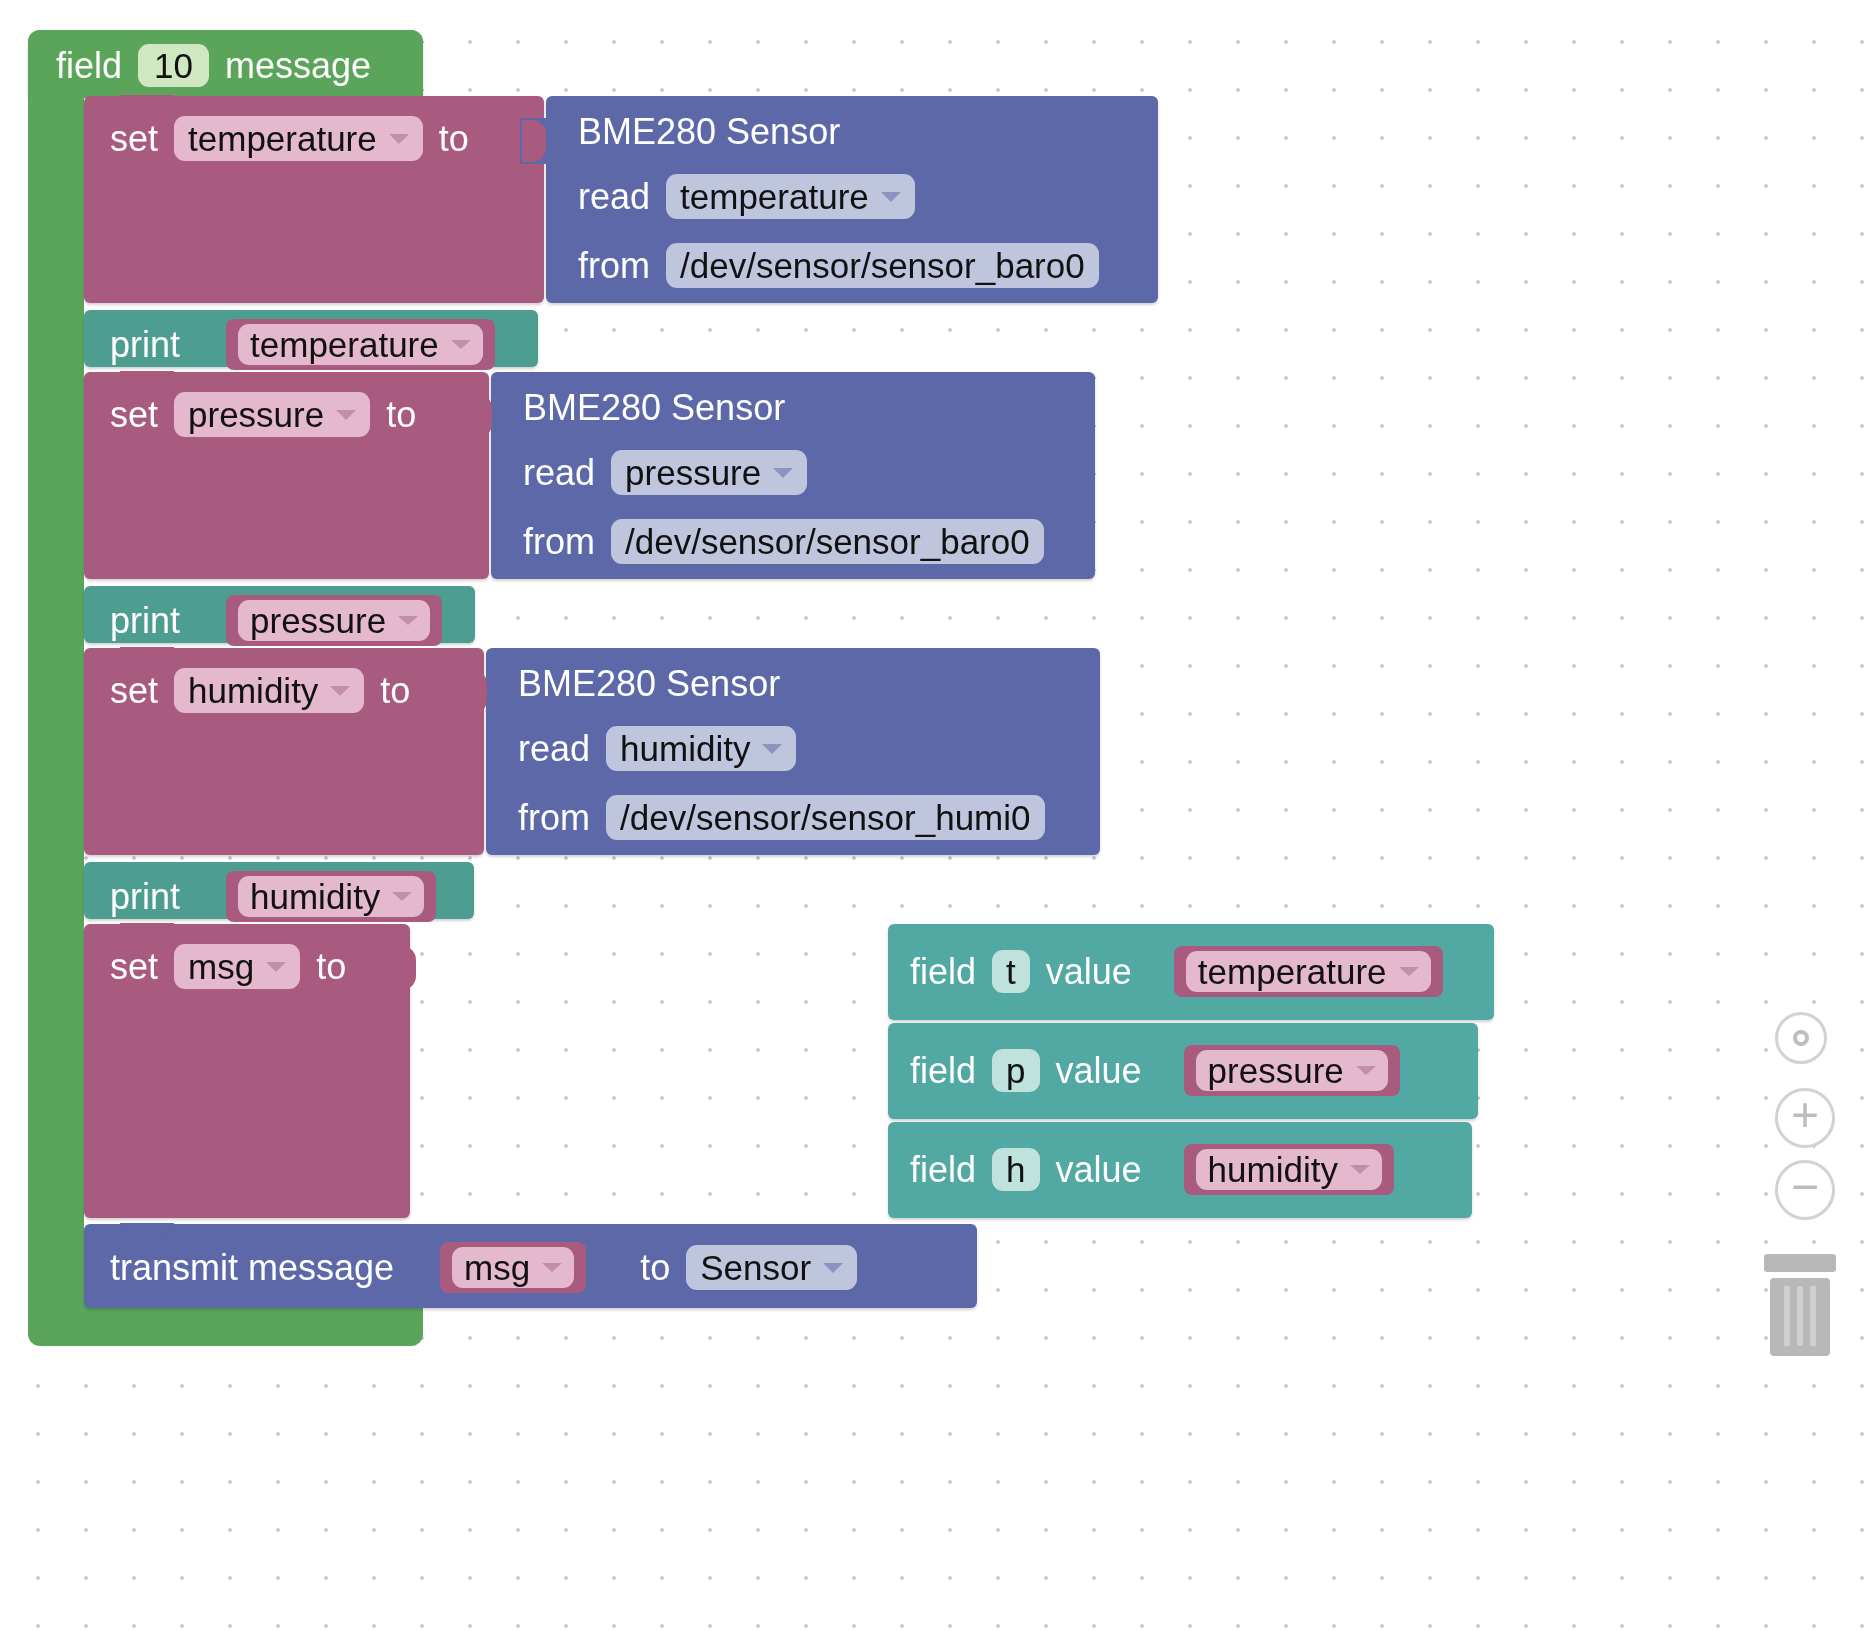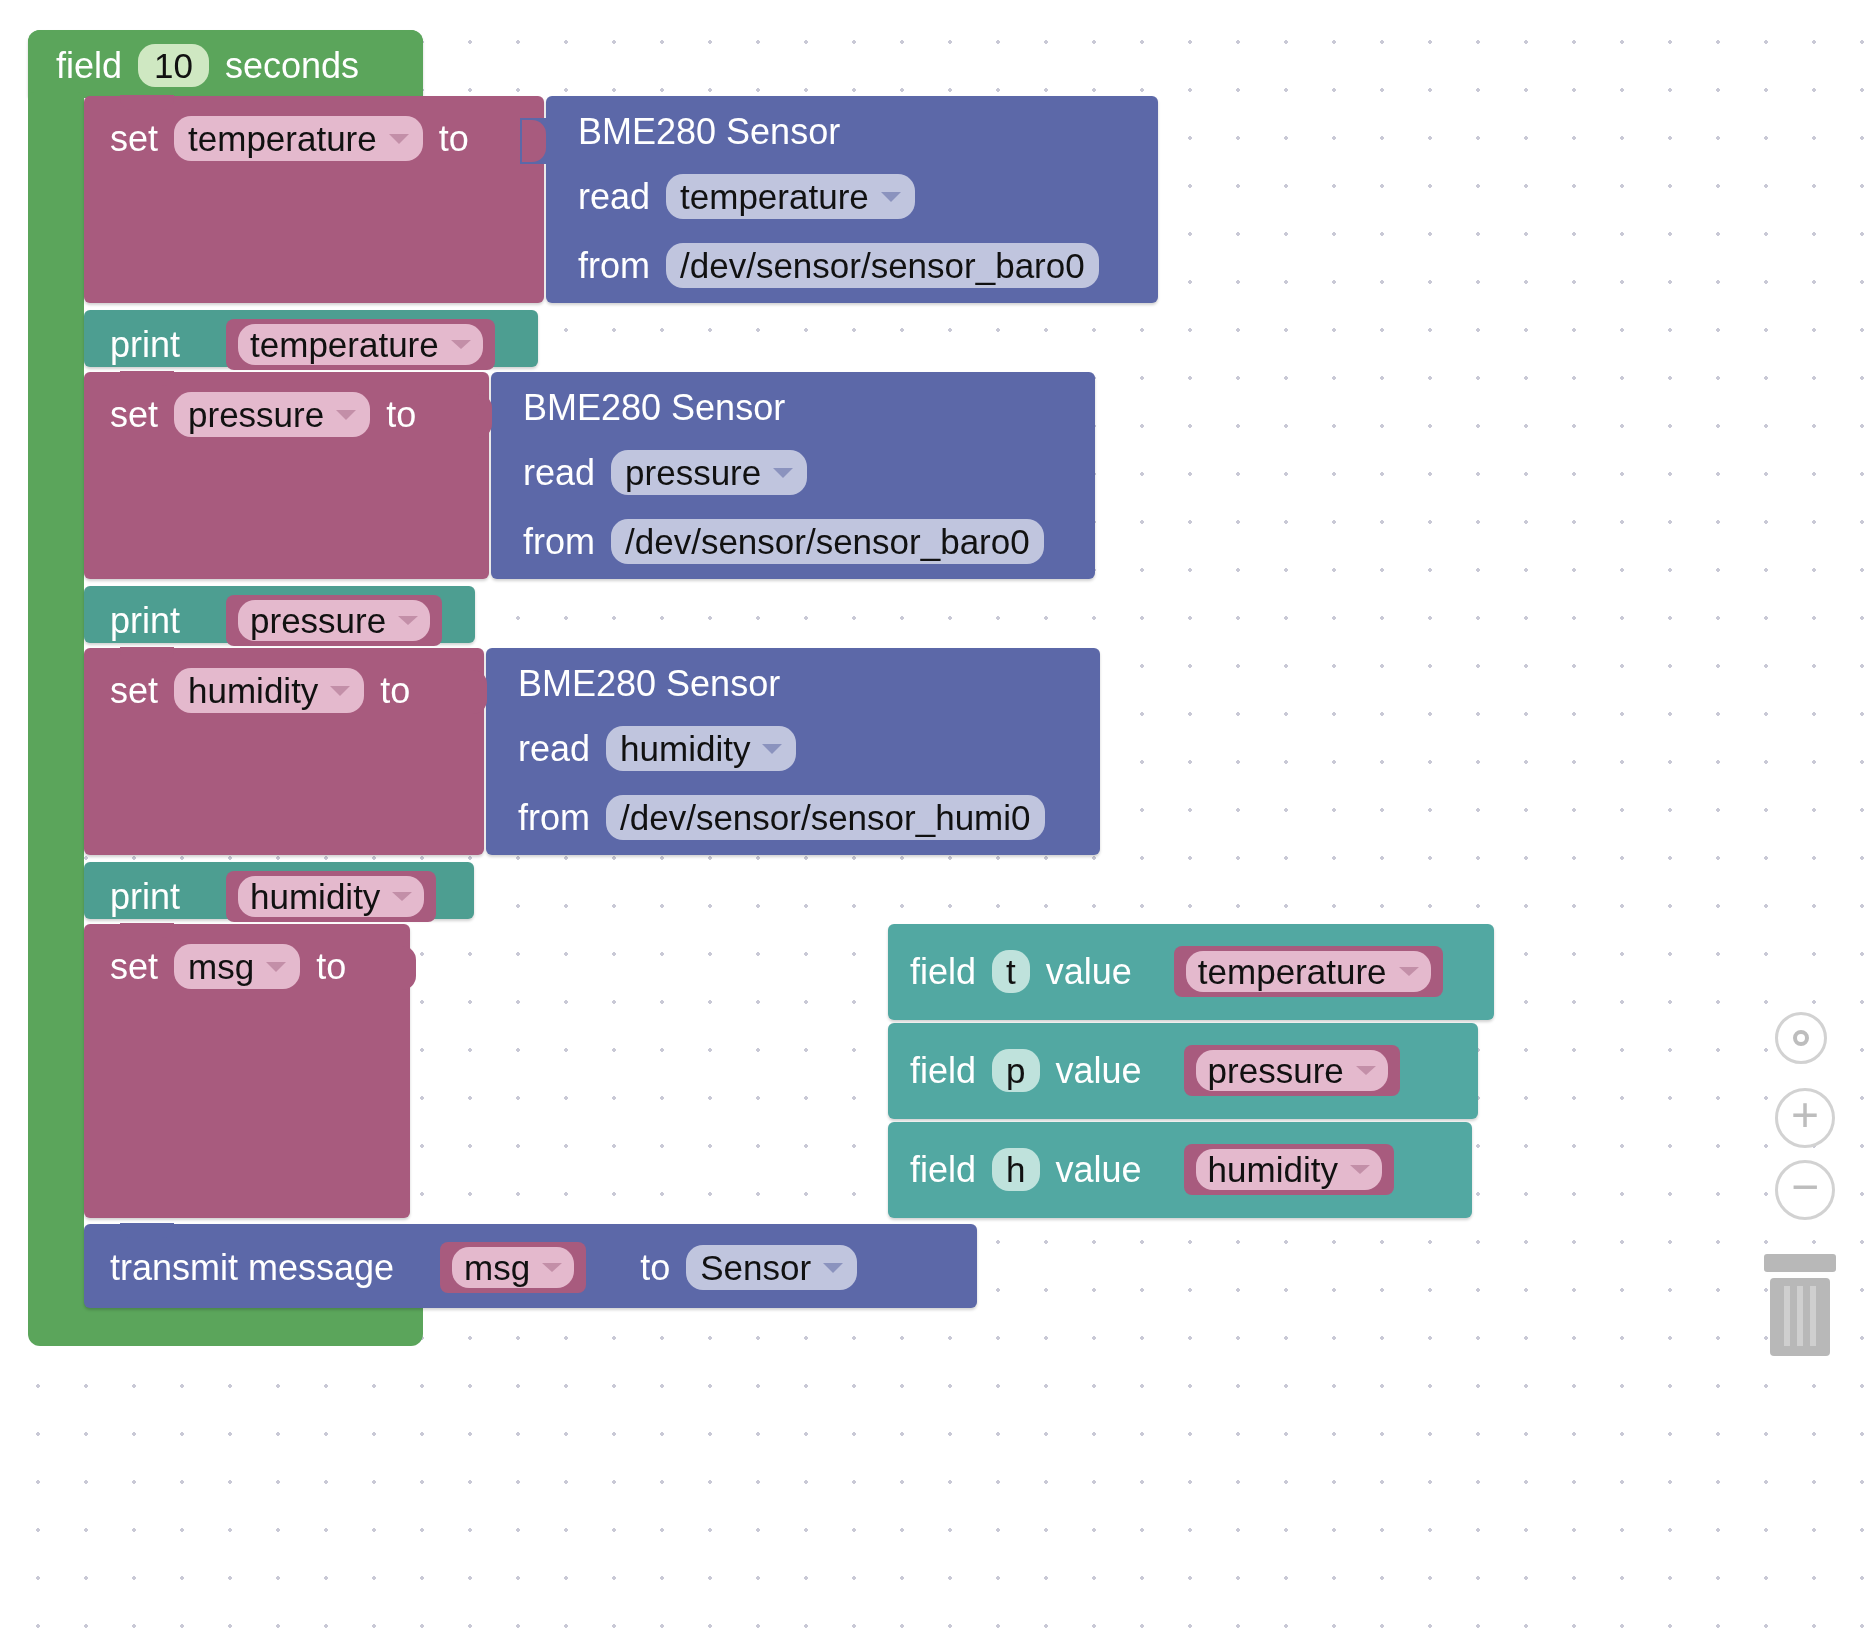--- a/index.html
+++ b/index.html
@@ -13,21 +13,21 @@
     position:relative;
     overflow:hidden;
   }
   .canvas{position:absolute; inset:0;}
 
   
   .blk{position:absolute; border-radius:6px;}
   .txt{color:#fff; font-size:36px; line-height:1; white-space:nowrap;}
   .fld{
     display:inline-flex; align-items:center; gap:12px;
-    border-radius:17px; padding:5px 14px;
+    border-radius:11px; padding:5px 14px;
     color:#111; font-size:35px; line-height:1; white-space:nowrap;
   }
   .caret{ width:0;height:0;border-left:10px solid transparent;border-right:10px solid transparent; }
 
   
   .c-green{background:#5ba55b;}
   .c-green-f{background:#cfe8c2;}
   .c-mauve{background:#a85b7e;}
   .c-mauve-f{background:#e4b9cd;}
   .c-blue{background:#5c68a8;}
@@ -52,21 +52,21 @@
 <body>
 
 <div class="canvas">
 
   <div class="blk c-green shadow" style="left:28px; top:30px; width:395px; height:66px; border-radius:12px 12px 0 0;"></div>
 
   <div class="blk c-green" style="left:28px; top:30px; width:395px; height:68px; border-radius:12px 12px 0 0;">
     <div class="row" style="padding:14px 0 0 28px;">
       <span class="txt">field</span>
       <span class="fld c-green-f" style="padding:4px 16px;">10</span>
-      <span class="txt">seconds</span>
+      <span class="txt">message</span>
     </div>
   </div>
 
   <div class="blk c-green" style="left:28px; top:92px; width:56px; height:1218px;"></div>
 
   <div class="blk c-green" style="left:28px; top:1300px; width:395px; height:46px; border-radius:0 0 12px 12px;"></div>
 
   <div class="blk c-mauve shadow" style="left:84px; top:96px; width:460px; height:207px;">
     <div class="notch c-mauve" style="left:36px; top:-1px; background:#a85b7e;"></div>
     <div class="row" style="padding:20px 0 0 26px;">

